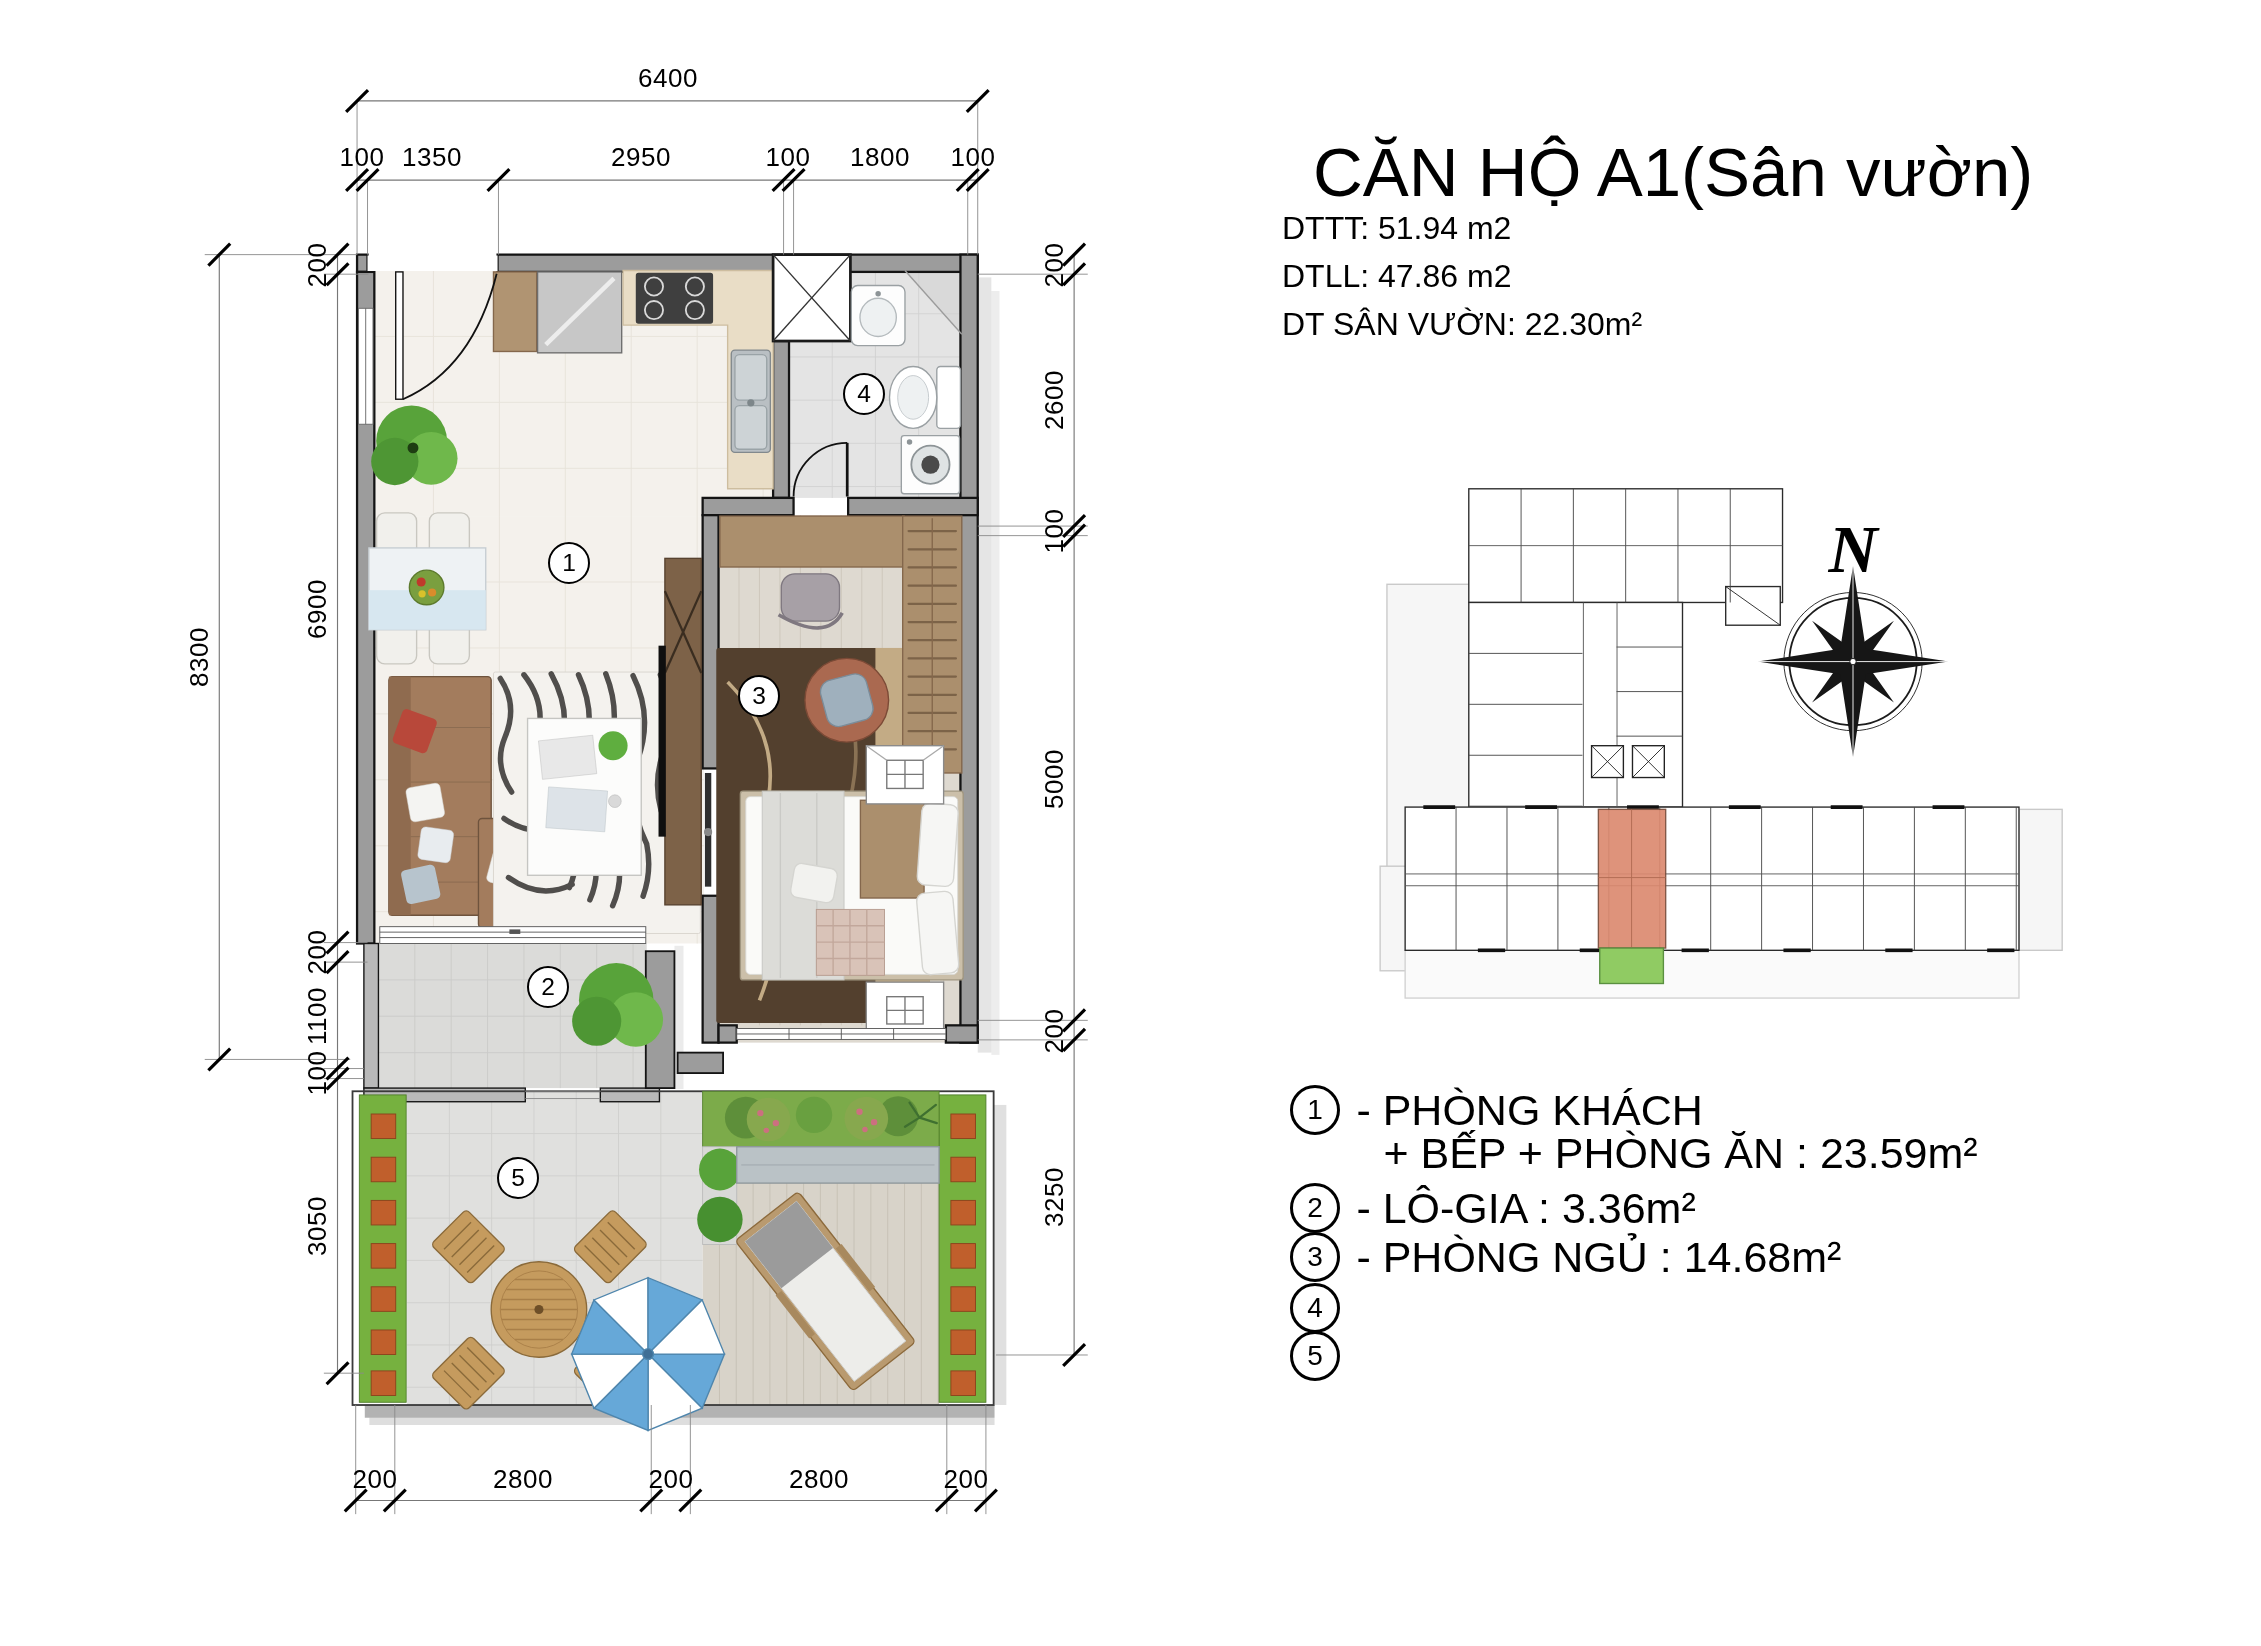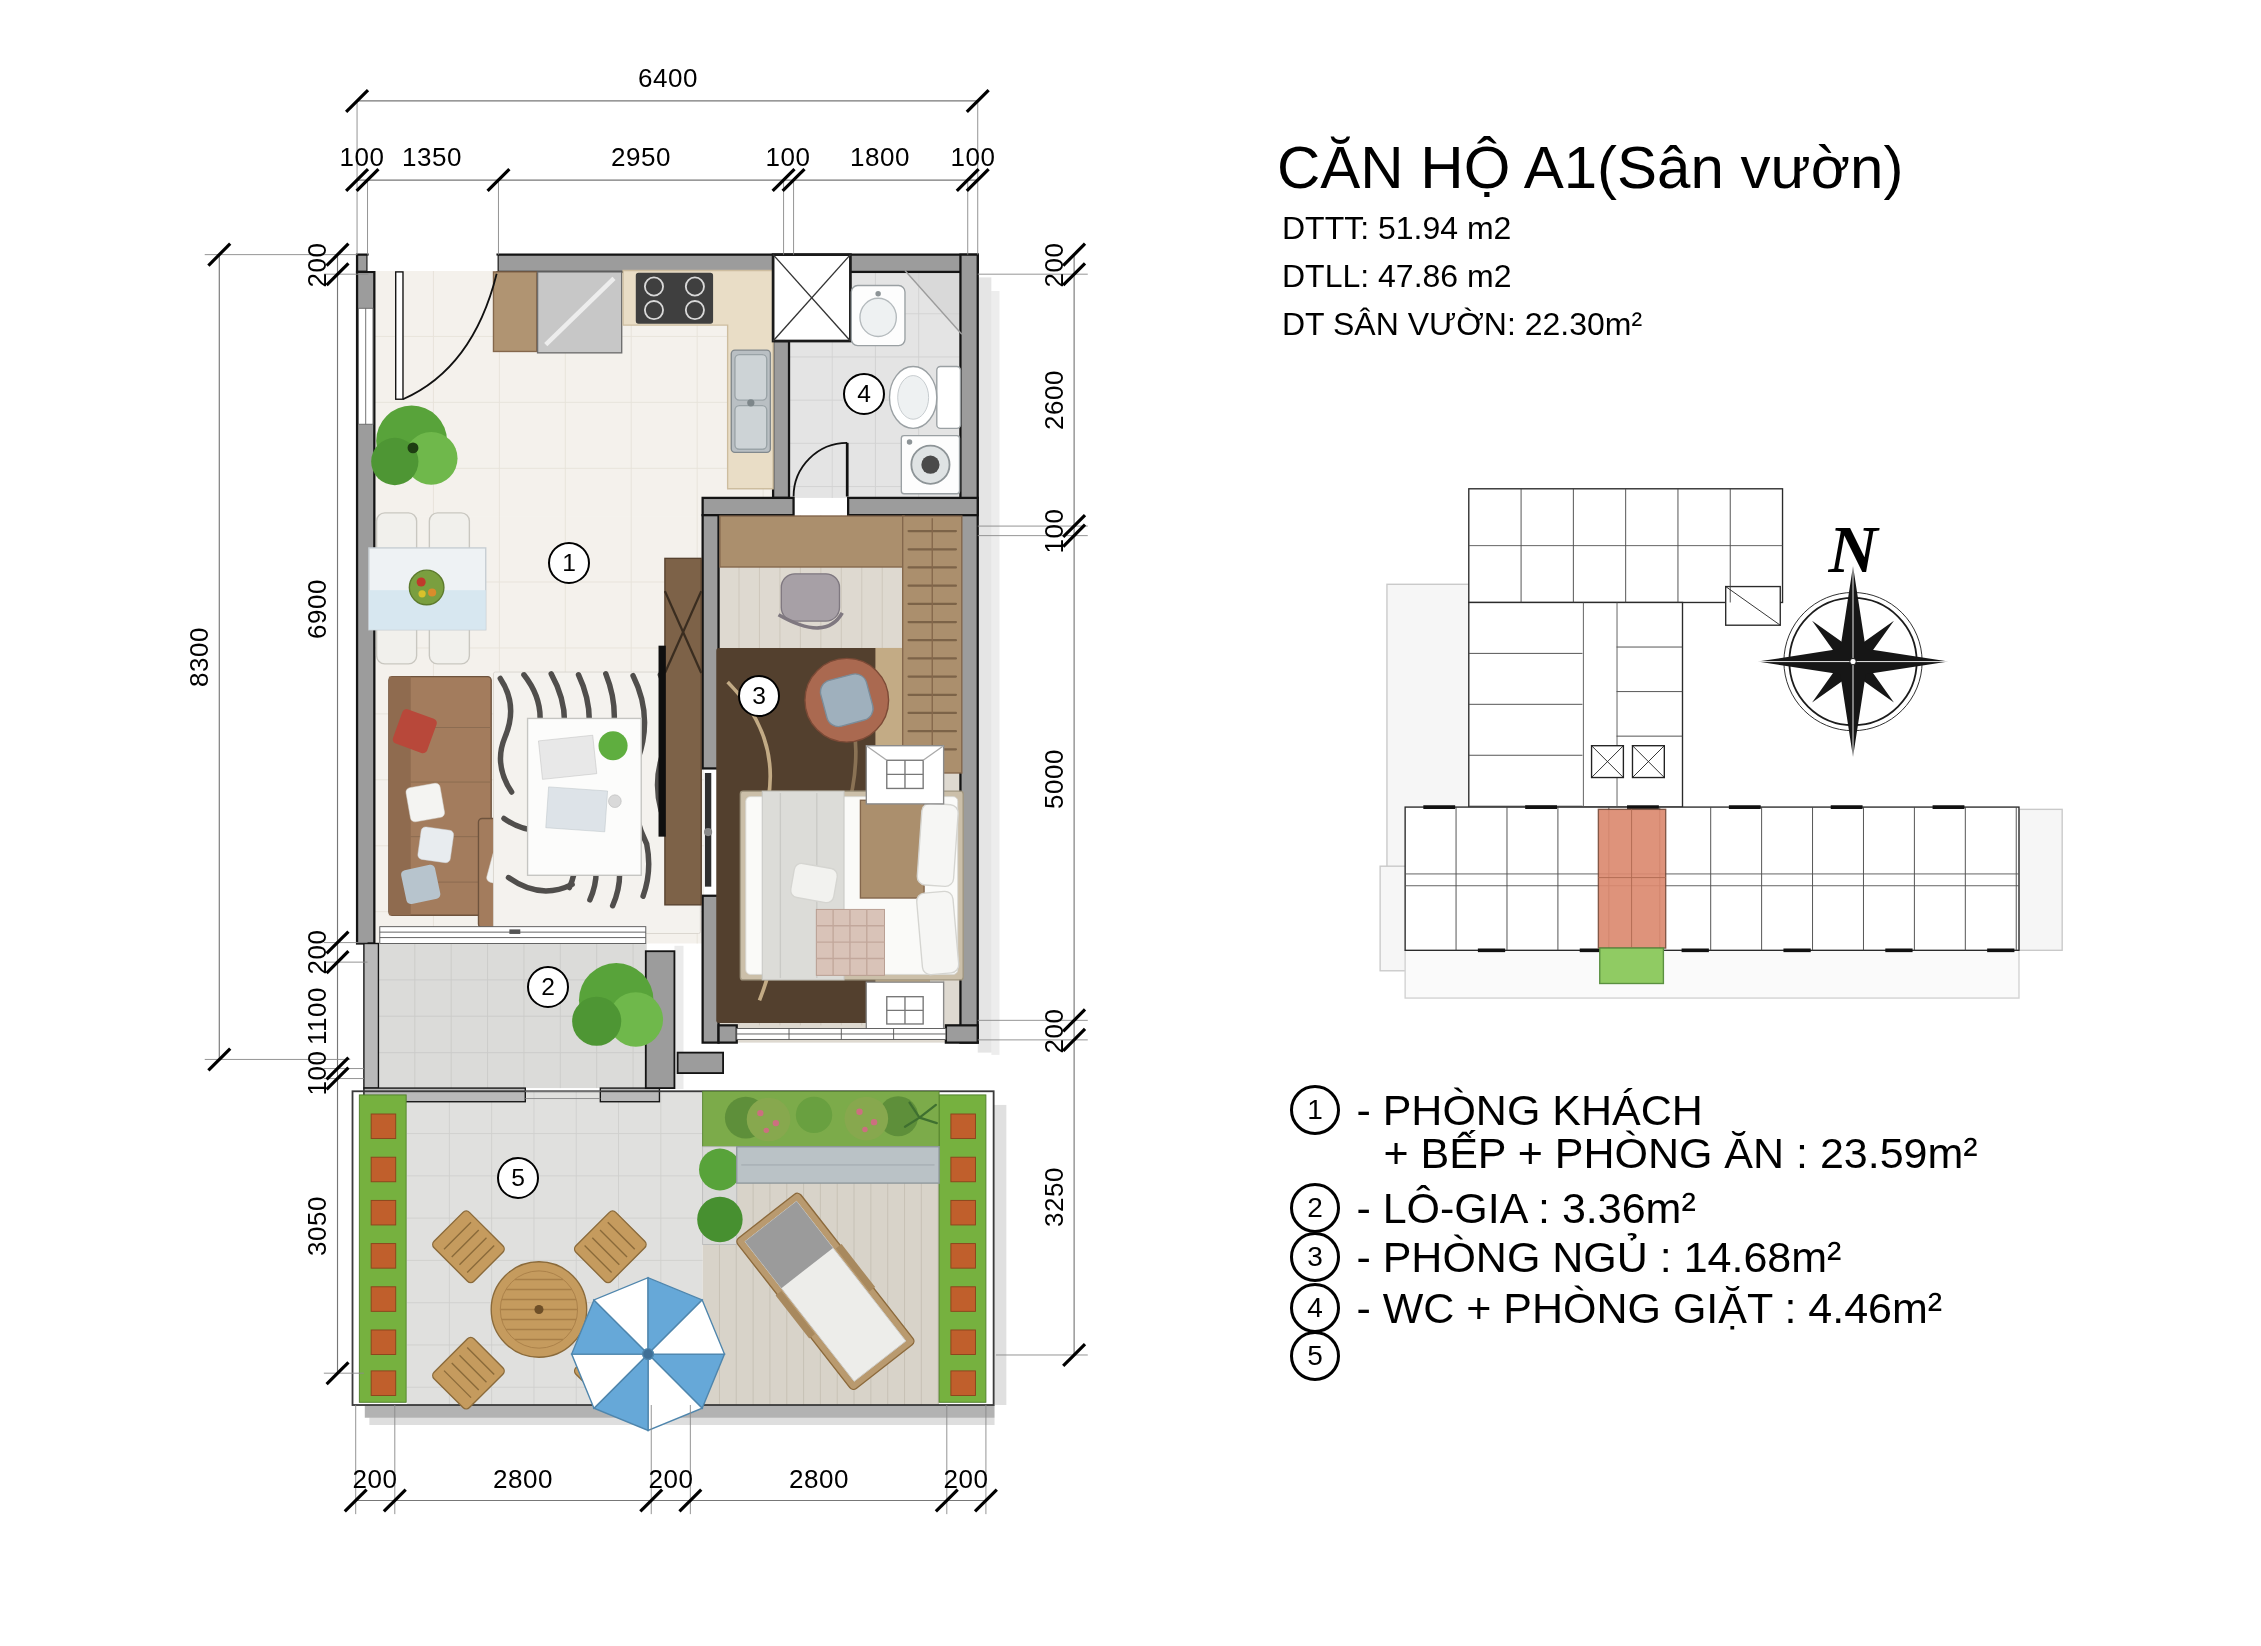--- a/index.html
+++ b/index.html
@@ -11,21 +11,21 @@
        transform:translate(-50%,-50%);letter-spacing:0.5px;}
   .dimv{transform:translate(-50%,-50%) rotate(-90deg);}
   .plan-circle{position:absolute;width:38px;height:38px;border:2.7px solid #000;
        border-radius:50%;background:#fff;display:flex;align-items:center;
        justify-content:center;font-size:24.6px;transform:translate(-50%,-50%);}
   .legend-row{position:absolute;display:flex;align-items:center;}
   .legend-circle{width:44px;height:44px;border:3.2px solid #000;border-radius:50%;
        background:#fff;display:flex;align-items:center;justify-content:center;
        font-size:28px;flex:0 0 auto;}
   .legend-text{font-size:43px;margin-left:16.4px;white-space:pre;}
-  .title-head{position:absolute;font-size:60px;font-weight:500;white-space:nowrap;}
+  .title-head{position:absolute;font-size:69px;font-weight:500;white-space:nowrap;margin-left:36px;}
   .title-sub{position:absolute;font-size:32px;white-space:nowrap;}
   .north{position:absolute;font-family:"Liberation Serif",serif;font-style:italic;
        font-weight:bold;font-size:68px;transform:translate(-50%,-50%);}
 </style>
 </head>
 <body>
 
 <svg id="gfx" width="2261" height="1646" viewBox="0 0 4972 3620" xmlns="http://www.w3.org/2000/svg">
 
   <g>
@@ -650,18 +650,17 @@
 <div class="legend-row" style="left:1290px;top:1208px;transform:translateY(-50%);">
   <div class="legend-circle">2</div>
   <div class="legend-text">- LÔ-GIA : 3.36m²</div>
 </div>
 <div class="legend-row" style="left:1290px;top:1257px;transform:translateY(-50%);">
   <div class="legend-circle">3</div>
   <div class="legend-text">- PHÒNG NGỦ : 14.68m²</div>
 </div>
 <div class="legend-row" style="left:1290px;top:1308px;transform:translateY(-50%);">
   <div class="legend-circle">4</div>
-  <div class="legend-text">- WC + PHÒNG GIẶT : 4.46m²</div>
 </div>
 <div class="legend-row" style="left:1290px;top:1356px;transform:translateY(-50%);">
   <div class="legend-circle">5</div>
 </div>
 
 
 </body></html>

